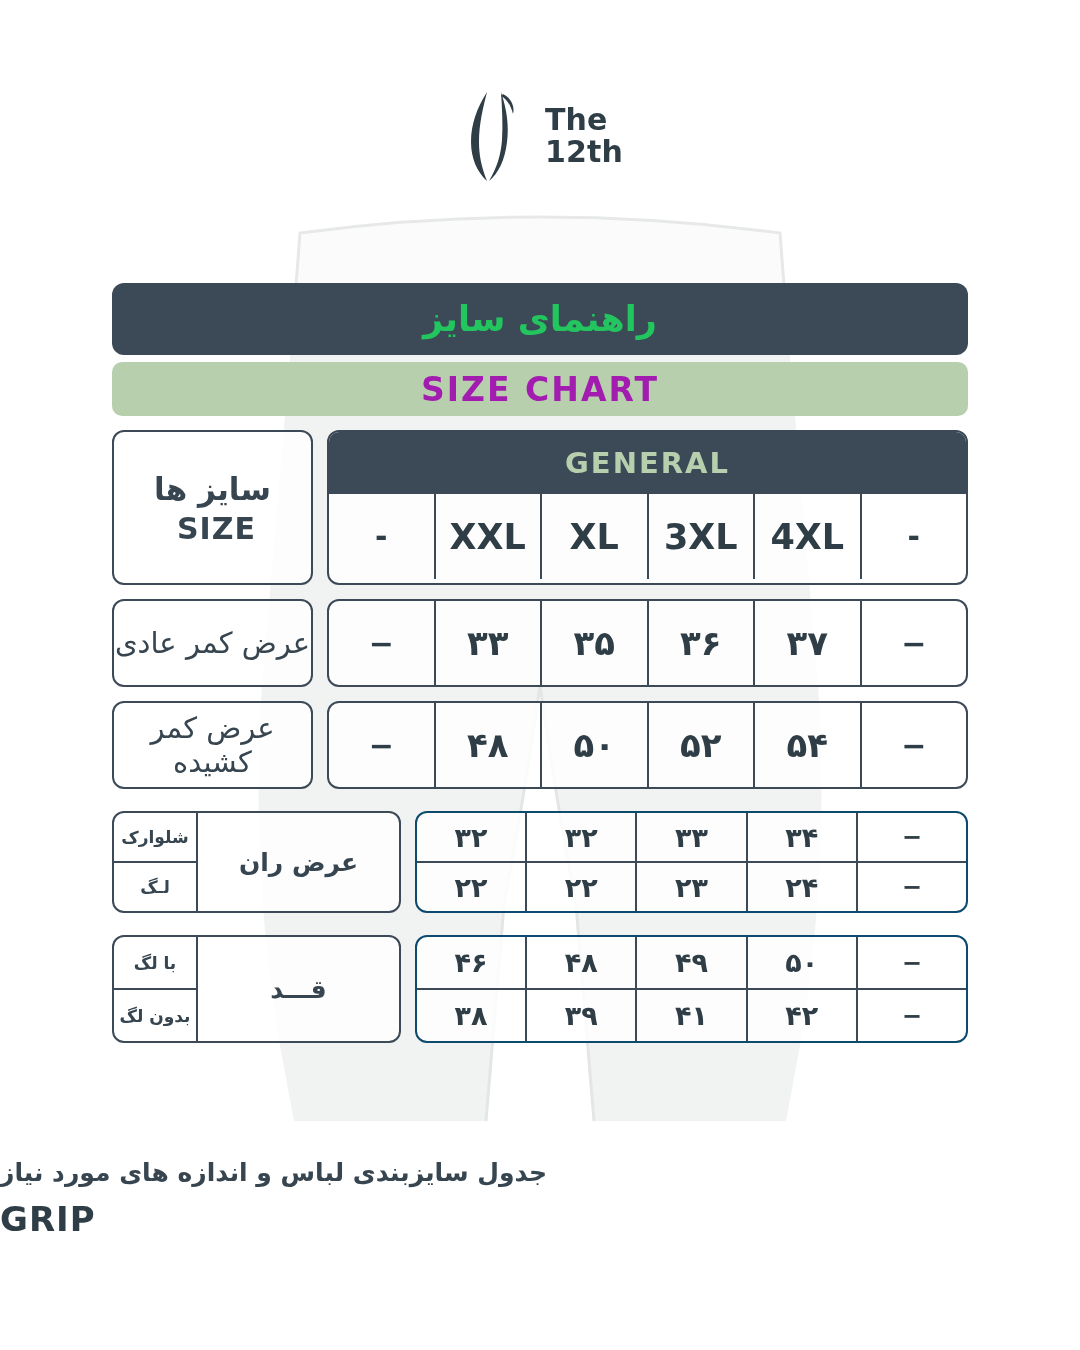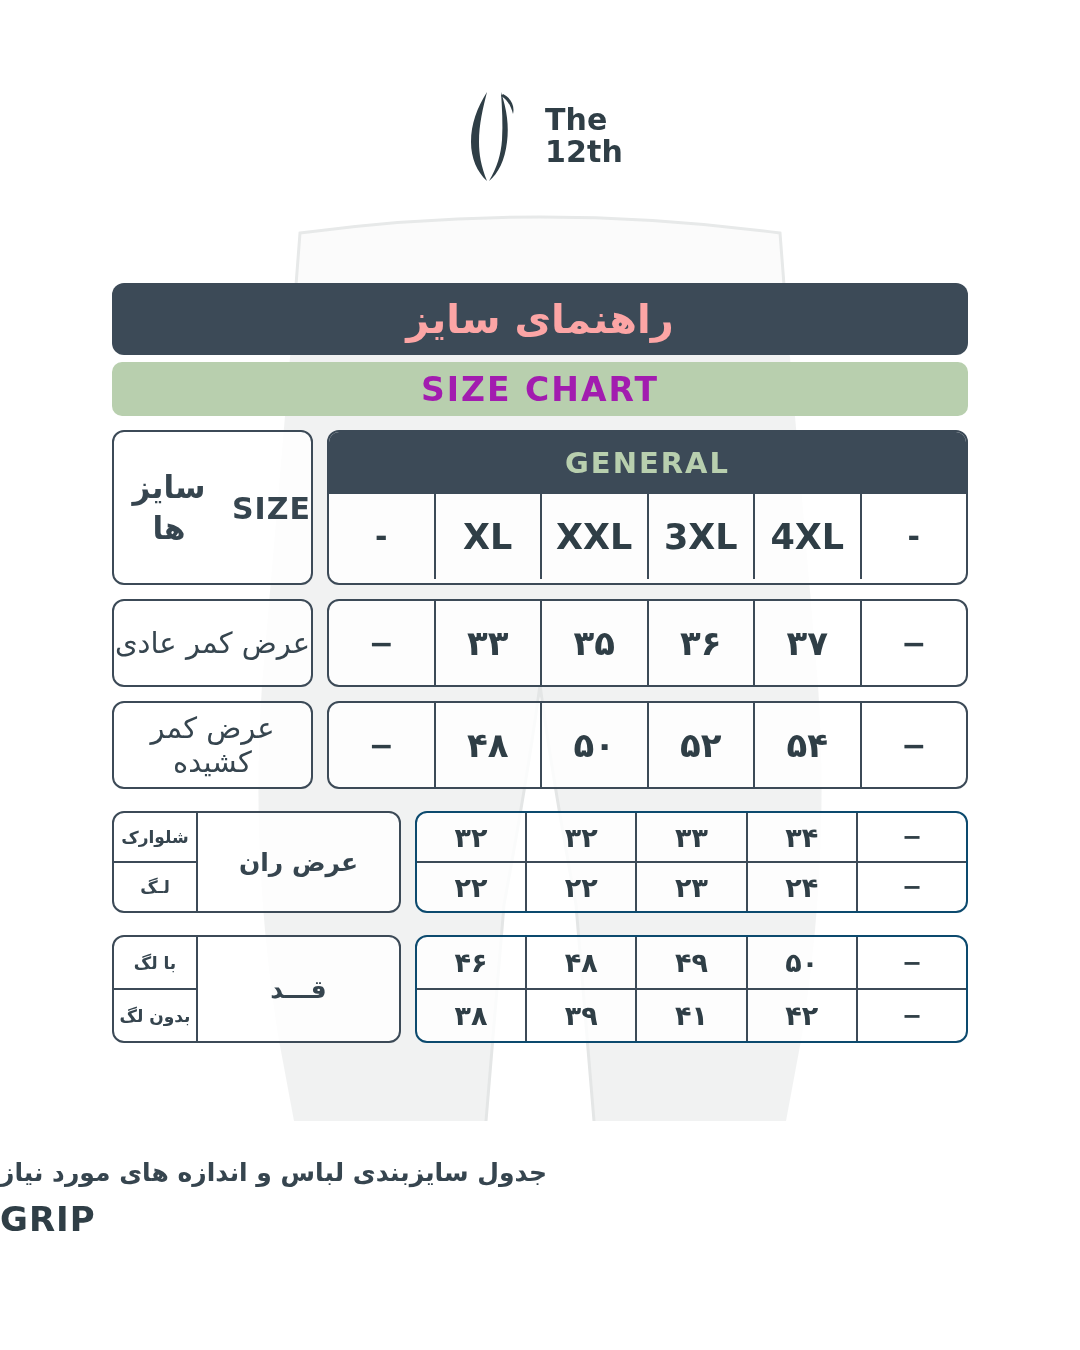--- a/index.html
+++ b/index.html
@@ -63,22 +63,22 @@
 
   .title-bar {
     background: #3c4a57;
     border-radius: 12px;
     height: 72px;
     display: flex;
     align-items: center;
     justify-content: center;
   }
   .title-bar .fa-title {
-    color: #fca5a5;
-    font-size: 40px;
+    color: #22c55e;
+    font-size: 35px;
     font-weight: 700;
     direction: rtl;
   }
   .subtitle-bar {
     margin-top: 7px;
     background: #b8cfae;
     border-radius: 10px;
     height: 54px;
     display: flex;
     align-items: center;
@@ -96,20 +96,21 @@
     display: flex;
     gap: 14px;
     margin-top: 14px;
   }
   .label-cell {
     width: 197px;
     flex: 0 0 197px;
     border: 2px solid #3c4a57;
     border-radius: 12px;
     display: flex;
+    flex-direction: column;
     align-items: center;
     justify-content: center;
     text-align: center;
     background: rgba(255,255,255,.82);
   }
   .size-head {
     height: 151px;
   }
   .size-head .fa {
     font-size: 31px;
@@ -339,22 +340,22 @@
       <div class="label-cell size-head">
         <span class="fa">سایز ها</span>
         <span class="en">SIZE</span>
       </div>
       <div class="head-right">
         <div class="general-bar">
           <span>GENERAL</span>
         </div>
         <div class="size-cols">
           <div class="cell dash">-</div>
+          <div class="cell">XXL</div>
           <div class="cell">XL</div>
-          <div class="cell">XXL</div>
           <div class="cell">3XL</div>
           <div class="cell">4XL</div>
           <div class="cell dash">-</div>
         </div>
       </div>
     </div>
 
     <div class="grid-row meas-row">
       <div class="label-cell meas-label">
         <span class="fa">عرض کمر عادی</span>

